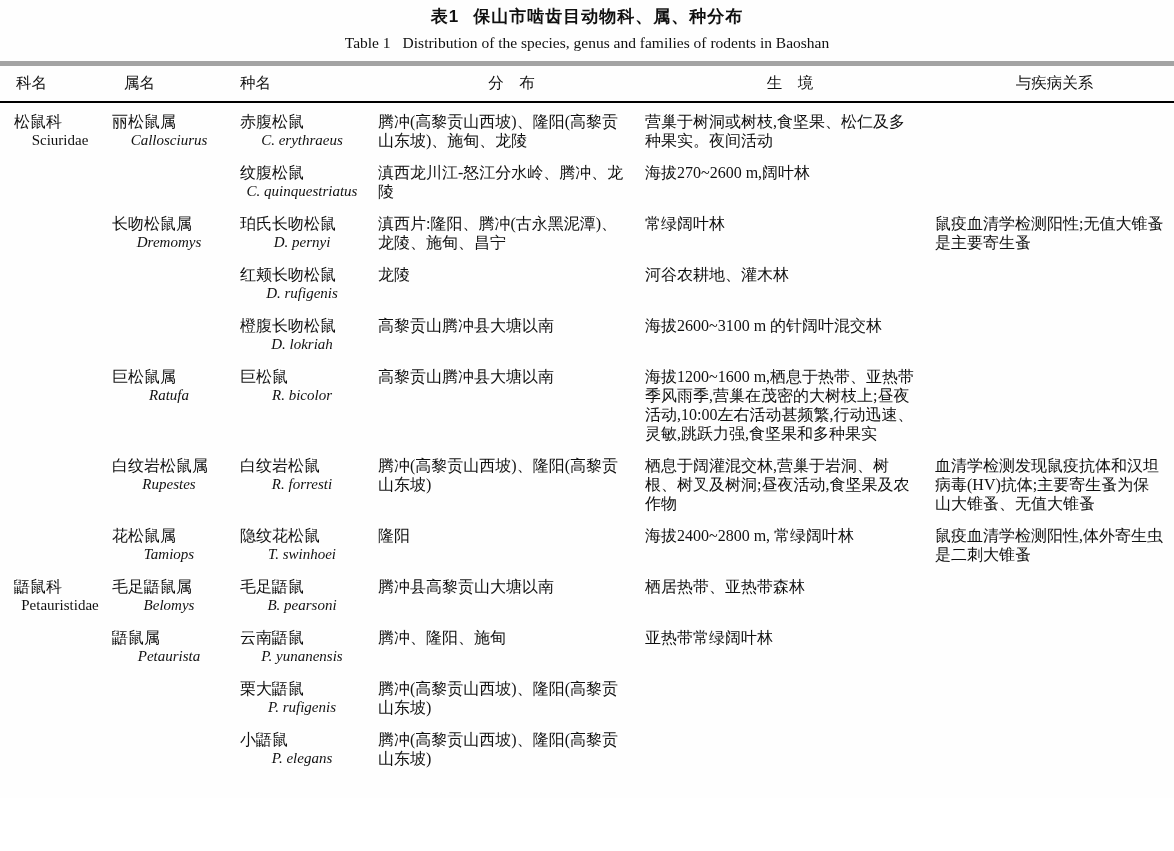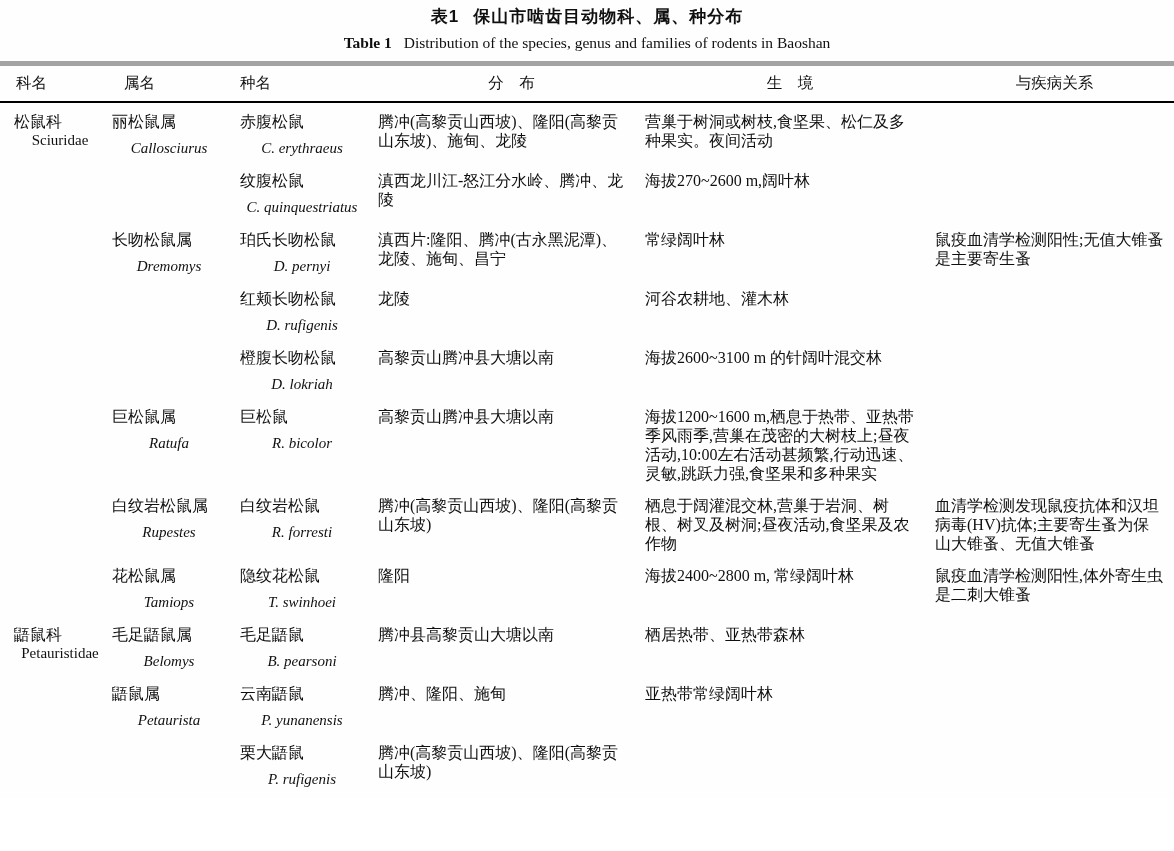--- a/index.html
+++ b/index.html
@@ -15,21 +15,21 @@
   .title-cn{
     text-align:center;padding-top:5px;font-size:17px;font-weight:bold;
     font-family:"Liberation Sans","DejaVu Sans",sans-serif;
     letter-spacing:1px;
   }
   .title-cn .tlabel{margin-right:14px;}
   .title-en{
     text-align:center;margin-top:6px;font-size:15.5px;
     font-family:"Liberation Serif","DejaVu Serif",serif;
   }
-  .title-en .tlabel{font-weight:bold;margin-right:12px;}
+  .title-en .tlabel{font-weight:normal;margin-right:12px;}
 
   
   .rtable{margin-top:9px;border-top:5px solid #a3a3a3;}
   .grid{
     display:grid;
     grid-template-columns:112px 128px 138px 267px 290px 239px;
   }
   .thead{
     border-bottom:2.5px solid #000;
     padding:8px 0 9px 0;
@@ -50,21 +50,21 @@
   }
   .c1{padding-left:14px;padding-right:6px;}
   .c5{padding-right:20px;}
   .c6{padding-right:10px;}
   .la{
     font-size:15px;line-height:19px;
     font-family:Liberation Serif, serif;
     word-break:normal;
     text-align:center;
   }
-  .la.it{font-style:italic;margin-top:8px;}
+  .la.it{font-style:italic;}
 </style>
 </head>
 <body>
 
 <div class="page">
 
   <div class="title-cn">
     <span class="tlabel">表1</span><span>保山市啮齿目动物科、属、种分布</span>
   </div>
 

